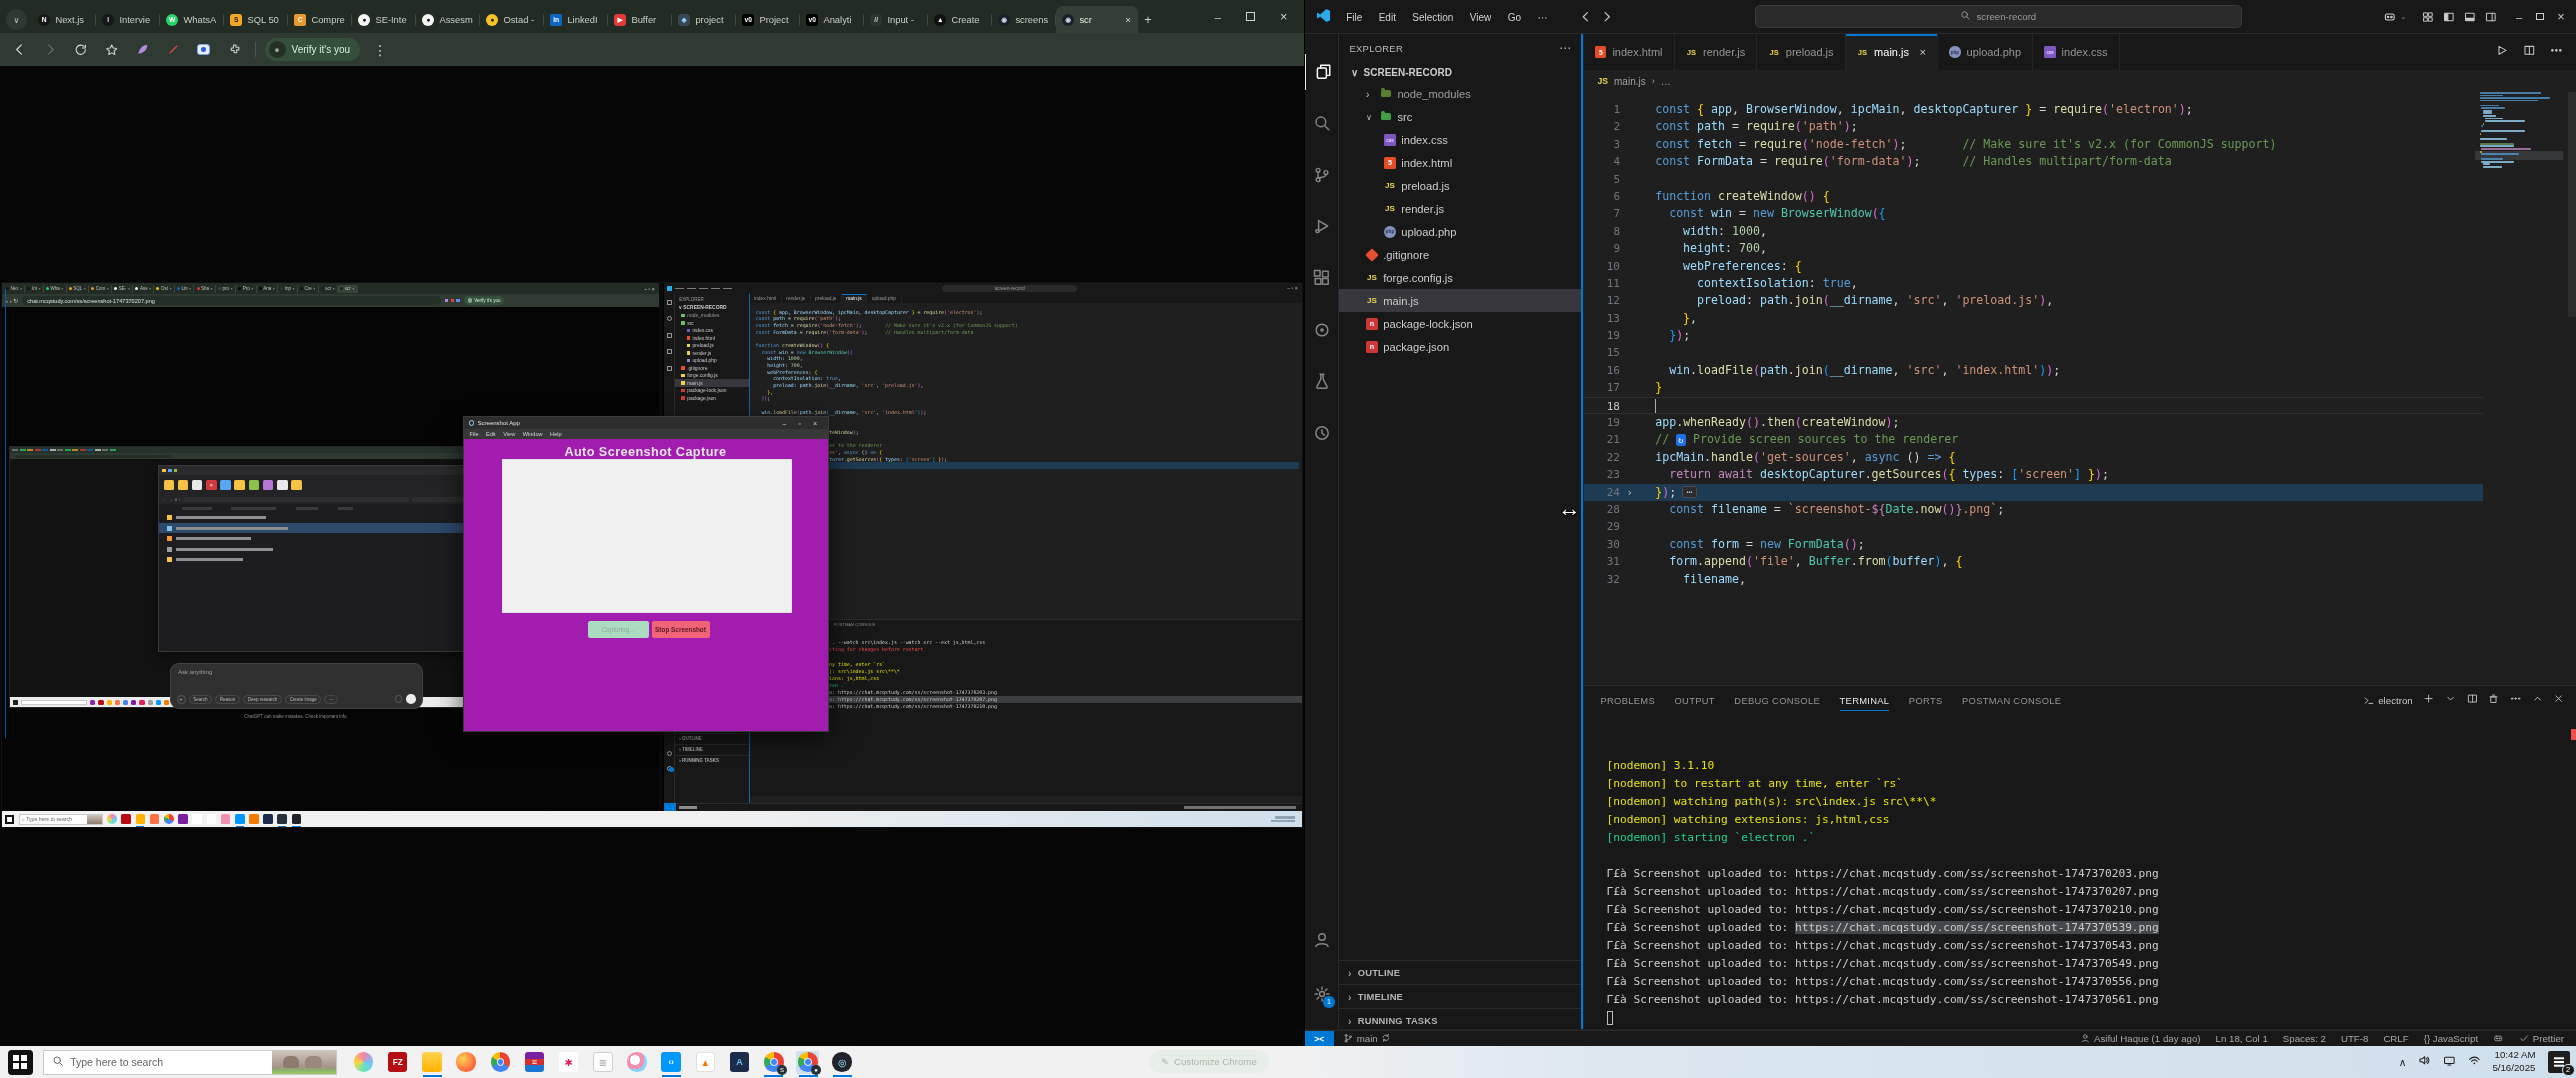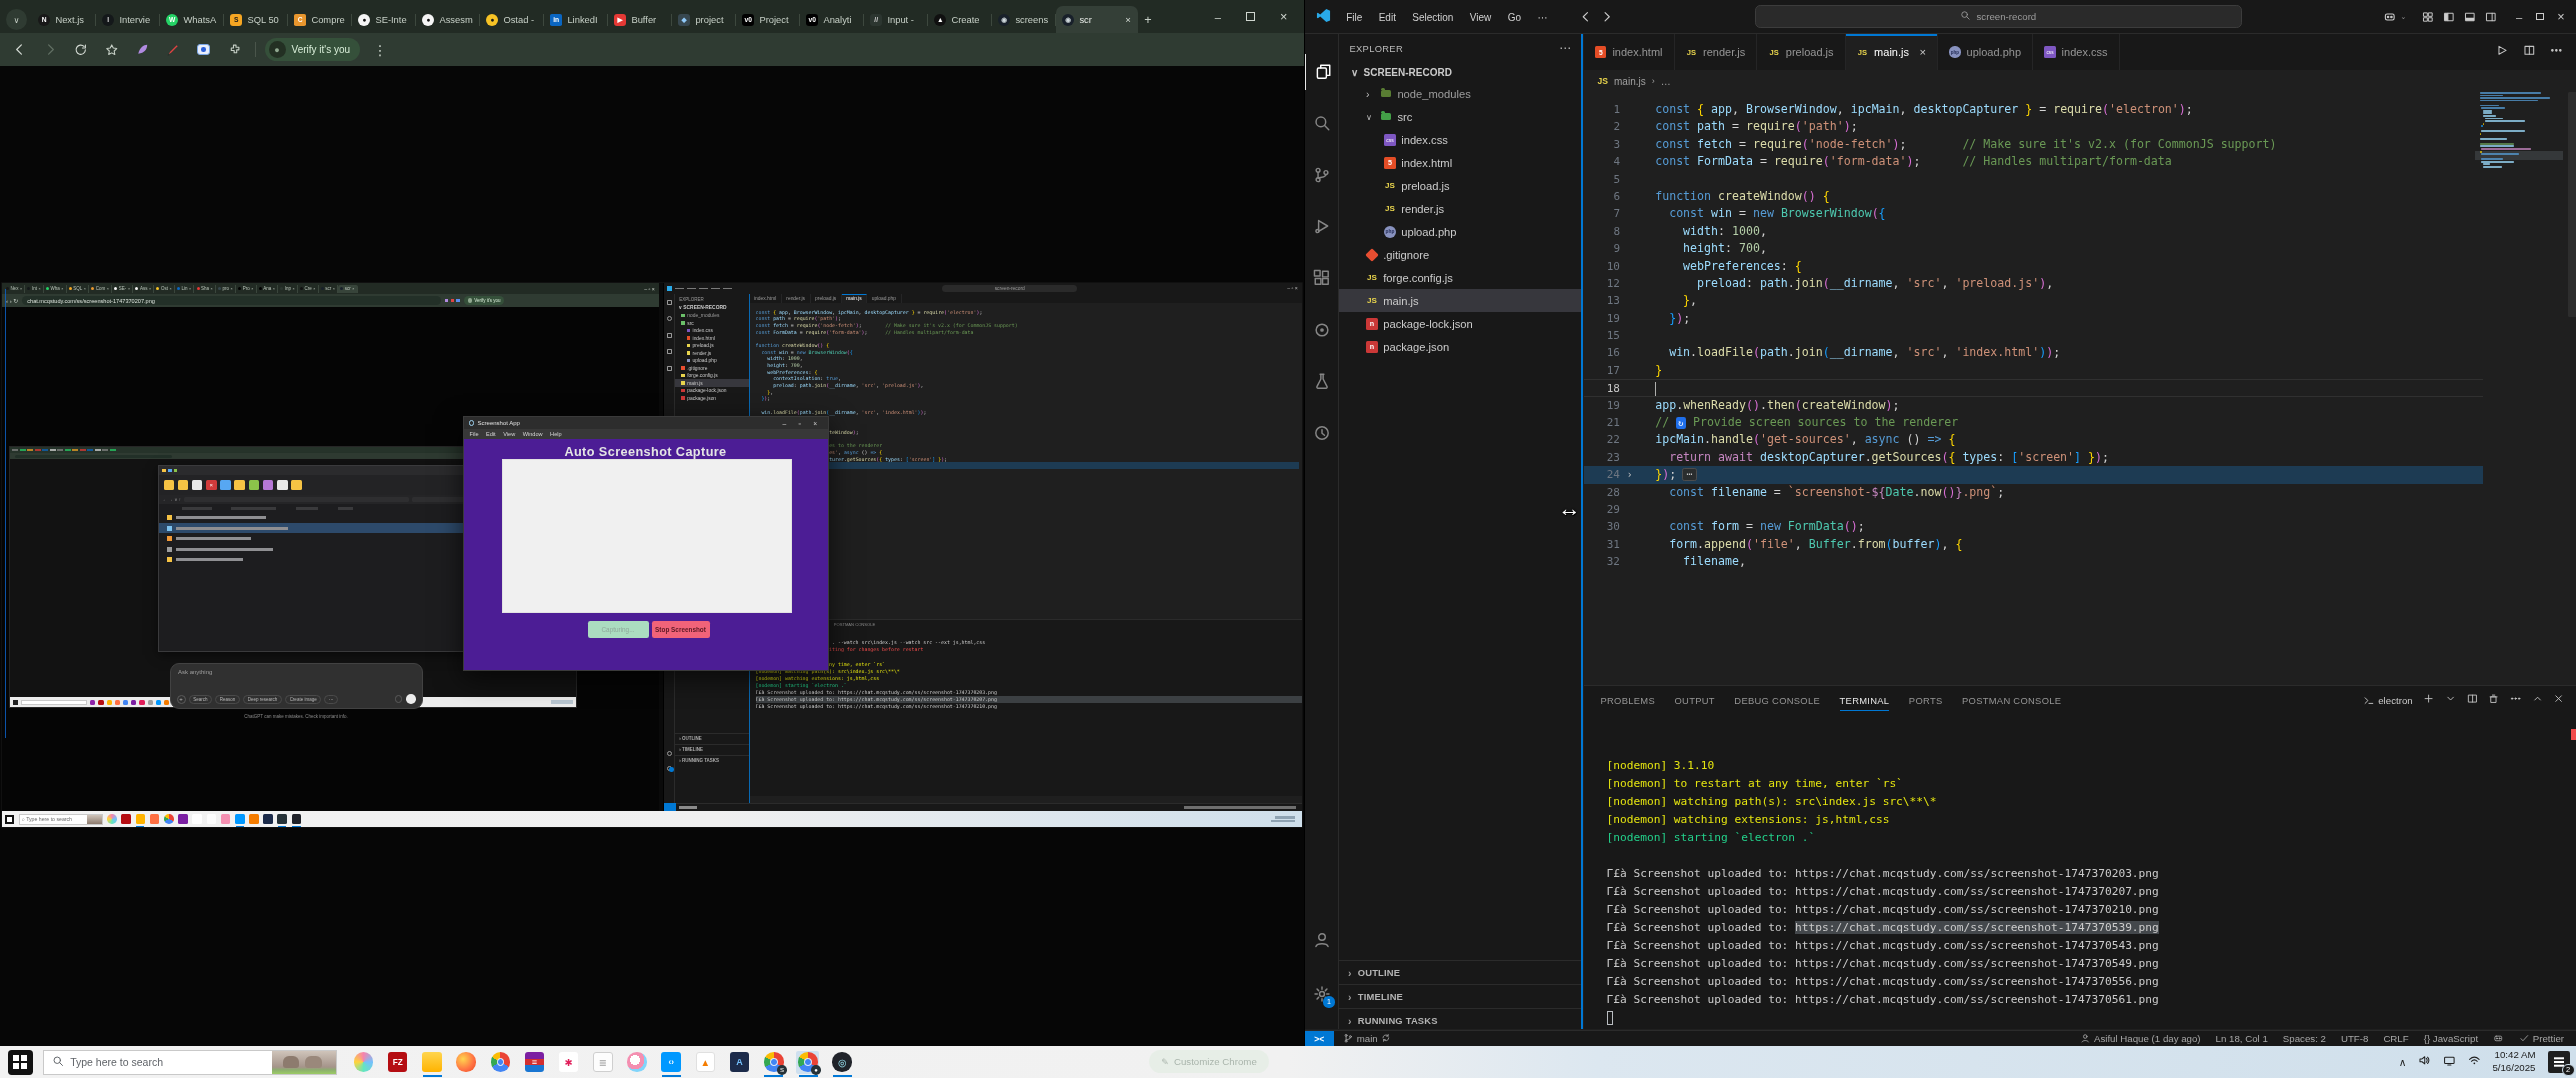--- a/index.html
+++ b/index.html
@@ -523,21 +523,21 @@
                 </div>
                 <div style="padding: 3px 0px 0px 6px; font-family: &quot;DejaVu Sans Mono&quot;, monospace; font-size: 4.9px; line-height: 7.1px; white-space: pre;"><div style="color: rgb(204, 204, 204);">&gt; screen-record@1.0.0 dev</div><div style="color: rgb(204, 204, 204);">&gt; nodemon --exec electron . --watch src\index.js --watch src --ext js,html,css</div><div style="color: rgb(241, 76, 76);">[nodemon] clean exit - waiting for changes before restart</div><div style="color: rgb(229, 229, 16);">[nodemon] 3.1.10</div><div style="color: rgb(229, 229, 16);">[nodemon] to restart at any time, enter `rs`</div><div style="color: rgb(229, 229, 16);">[nodemon] watching path(s): src\index.js src\**\*</div><div style="color: rgb(229, 229, 16);">[nodemon] watching extensions: js,html,css</div><div style="color: rgb(35, 209, 139);">[nodemon] starting `electron .`</div><div style="color: rgb(204, 204, 204);">Γ£à Screenshot uploaded to: https://chat.mcqstudy.com/ss/screenshot-1747370203.png</div><div style="color: rgb(204, 204, 204); background: rgba(130, 140, 150, 0.35);">Γ£à Screenshot uploaded to: https://chat.mcqstudy.com/ss/screenshot-1747370207.png</div><div style="color: rgb(204, 204, 204);">Γ£à Screenshot uploaded to: https://chat.mcqstudy.com/ss/screenshot-1747370210.png</div></div>
               </div>
             </div>
             <div style="position: absolute; left: 0px; bottom: 0px; width: 100%; height: 8.2px; background: rgb(24, 24, 24); border-top: 0.7px solid rgb(43, 43, 43); display: flex; align-items: center;">
               <i style="width: 12px; height: 8.2px; background: rgb(0, 120, 212);"></i>
               <i style="margin-left: 3.7px; width: 18px; height: 2.2px; background: rgb(138, 138, 138);"></i>
               <i style="margin-left: auto; margin-right: 6px; width: 112px; height: 2.2px; background: rgb(111, 111, 111);"></i>
             </div>
           </div>
-          <div style="position: absolute; left: 461px; top: 133px; width: 366px; height: 255px; background: #4c1d95; box-shadow: rgba(0, 0, 0, 0.65) 0px 7.5px 25.5px; border: 0.7px solid rgb(58, 58, 58);">
+          <div style="position: absolute; left: 461px; top: 133px; width: 366px; height: 316px; background: #a21caf; box-shadow: rgba(0, 0, 0, 0.65) 0px 7.5px 25.5px; border: 0.7px solid rgb(58, 58, 58);">
             <div style="height: 12px; background: rgb(45, 45, 45); display: flex; align-items: center; gap: 3.7px; padding: 0px 5.2px;">
               <i style="width: 5.2px; height: 5.2px; border-radius: 50%; border: 1.1px solid rgb(159, 211, 240);"></i>
               <span style="color: rgb(224, 224, 224); font-size: 6px;">Screenshot App</span>
               <span style="margin-left: auto; color: rgb(207, 207, 207); font-size: 6.7px; letter-spacing: 5.2px;">– ▫ ×</span>
             </div>
             <div style="height: 9.7px; background: rgb(56, 56, 56); display: flex; align-items: center; gap: 7.5px; padding: 0px 6px;">
               <span style="color: rgb(214, 214, 214); font-size: 5.6px;">File</span>
               <span style="color: rgb(214, 214, 214); font-size: 5.6px;">Edit</span>
               <span style="color: rgb(214, 214, 214); font-size: 5.6px;">View</span>
               <span style="color: rgb(214, 214, 214); font-size: 5.6px;">Window</span>
@@ -856,20 +856,21 @@
           <div class="cl"><span class="num">1</span><span class="fold"></span><span class="body"><span style="color: rgb(86, 156, 214);">const </span><span style="color: rgb(255, 215, 0);">{</span><span style="color: rgb(212, 212, 212);"> </span><span style="color: rgb(156, 220, 254);">app</span><span style="color: rgb(212, 212, 212);">, </span><span style="color: rgb(156, 220, 254);">BrowserWindow</span><span style="color: rgb(212, 212, 212);">, </span><span style="color: rgb(156, 220, 254);">ipcMain</span><span style="color: rgb(212, 212, 212);">, </span><span style="color: rgb(156, 220, 254);">desktopCapturer</span><span style="color: rgb(212, 212, 212);"> </span><span style="color: rgb(255, 215, 0);">}</span><span style="color: rgb(212, 212, 212);"> = </span><span style="color: rgb(220, 220, 170);">require</span><span style="color: rgb(218, 112, 214);">(</span><span style="color: rgb(206, 145, 120);">'electron'</span><span style="color: rgb(218, 112, 214);">)</span><span style="color: rgb(212, 212, 212);">;</span></span></div>
           <div class="cl"><span class="num">2</span><span class="fold"></span><span class="body"><span style="color: rgb(86, 156, 214);">const </span><span style="color: rgb(156, 220, 254);">path</span><span style="color: rgb(212, 212, 212);"> = </span><span style="color: rgb(220, 220, 170);">require</span><span style="color: rgb(218, 112, 214);">(</span><span style="color: rgb(206, 145, 120);">'path'</span><span style="color: rgb(218, 112, 214);">)</span><span style="color: rgb(212, 212, 212);">;</span></span></div>
           <div class="cl"><span class="num">3</span><span class="fold"></span><span class="body"><span style="color: rgb(86, 156, 214);">const </span><span style="color: rgb(156, 220, 254);">fetch</span><span style="color: rgb(212, 212, 212);"> = </span><span style="color: rgb(220, 220, 170);">require</span><span style="color: rgb(218, 112, 214);">(</span><span style="color: rgb(206, 145, 120);">'node-fetch'</span><span style="color: rgb(218, 112, 214);">)</span><span style="color: rgb(212, 212, 212);">;        </span><span style="color: rgb(106, 153, 85);">// Make sure it's v2.x (for CommonJS support)</span></span></div>
           <div class="cl"><span class="num">4</span><span class="fold"></span><span class="body"><span style="color: rgb(86, 156, 214);">const </span><span style="color: rgb(156, 220, 254);">FormData</span><span style="color: rgb(212, 212, 212);"> = </span><span style="color: rgb(220, 220, 170);">require</span><span style="color: rgb(218, 112, 214);">(</span><span style="color: rgb(206, 145, 120);">'form-data'</span><span style="color: rgb(218, 112, 214);">)</span><span style="color: rgb(212, 212, 212);">;      </span><span style="color: rgb(106, 153, 85);">// Handles multipart/form-data</span></span></div>
           <div class="cl"><span class="num">5</span><span class="fold"></span><span class="body"></span></div>
           <div class="cl"><span class="num">6</span><span class="fold"></span><span class="body"><span style="color: rgb(86, 156, 214);">function </span><span style="color: rgb(220, 220, 170);">createWindow</span><span style="color: rgb(218, 112, 214);">()</span><span style="color: rgb(212, 212, 212);"> </span><span style="color: rgb(255, 215, 0);">{</span></span></div>
           <div class="cl"><span class="num">7</span><span class="fold"></span><span class="body"><span style="color: rgb(212, 212, 212);">  </span><span style="color: rgb(86, 156, 214);">const </span><span style="color: rgb(156, 220, 254);">win</span><span style="color: rgb(212, 212, 212);"> = </span><span style="color: rgb(86, 156, 214);">new </span><span style="color: rgb(78, 201, 176);">BrowserWindow</span><span style="color: rgb(218, 112, 214);">(</span><span style="color: rgb(23, 159, 255);">{</span></span></div>
           <div class="cl"><span class="num">8</span><span class="fold"></span><span class="body"><span style="color: rgb(212, 212, 212);">    </span><span style="color: rgb(156, 220, 254);">width</span><span style="color: rgb(212, 212, 212);">: </span><span style="color: rgb(181, 206, 168);">1000</span><span style="color: rgb(212, 212, 212);">,</span></span></div>
           <div class="cl"><span class="num">9</span><span class="fold"></span><span class="body"><span style="color: rgb(212, 212, 212);">    </span><span style="color: rgb(156, 220, 254);">height</span><span style="color: rgb(212, 212, 212);">: </span><span style="color: rgb(181, 206, 168);">700</span><span style="color: rgb(212, 212, 212);">,</span></span></div>
           <div class="cl"><span class="num">10</span><span class="fold"></span><span class="body"><span style="color: rgb(212, 212, 212);">    </span><span style="color: rgb(156, 220, 254);">webPreferences</span><span style="color: rgb(212, 212, 212);">: </span><span style="color: rgb(255, 215, 0);">{</span></span></div>
+          <div class="cl"><span class="num">11</span><span class="fold"></span><span class="body"><span style="color: rgb(212, 212, 212);">      </span><span style="color: rgb(156, 220, 254);">contextIsolation</span><span style="color: rgb(212, 212, 212);">: </span><span style="color: rgb(86, 156, 214);">true</span><span style="color: rgb(212, 212, 212);">,</span></span></div>
           <div class="cl"><span class="num">12</span><span class="fold"></span><span class="body"><span style="color: rgb(212, 212, 212);">      </span><span style="color: rgb(156, 220, 254);">preload</span><span style="color: rgb(212, 212, 212);">: </span><span style="color: rgb(156, 220, 254);">path</span><span style="color: rgb(212, 212, 212);">.</span><span style="color: rgb(220, 220, 170);">join</span><span style="color: rgb(218, 112, 214);">(</span><span style="color: rgb(156, 220, 254);">__dirname</span><span style="color: rgb(212, 212, 212);">, </span><span style="color: rgb(206, 145, 120);">'src'</span><span style="color: rgb(212, 212, 212);">, </span><span style="color: rgb(206, 145, 120);">'preload.js'</span><span style="color: rgb(218, 112, 214);">)</span><span style="color: rgb(212, 212, 212);">,</span></span></div>
           <div class="cl"><span class="num">13</span><span class="fold"></span><span class="body"><span style="color: rgb(212, 212, 212);">    </span><span style="color: rgb(255, 215, 0);">}</span><span style="color: rgb(212, 212, 212);">,</span></span></div>
           <div class="cl"><span class="num">19</span><span class="fold"></span><span class="body"><span style="color: rgb(212, 212, 212);">  </span><span style="color: rgb(23, 159, 255);">}</span><span style="color: rgb(218, 112, 214);">)</span><span style="color: rgb(212, 212, 212);">;</span></span></div>
           <div class="cl"><span class="num">15</span><span class="fold"></span><span class="body"></span></div>
           <div class="cl"><span class="num">16</span><span class="fold"></span><span class="body"><span style="color: rgb(212, 212, 212);">  </span><span style="color: rgb(156, 220, 254);">win</span><span style="color: rgb(212, 212, 212);">.</span><span style="color: rgb(220, 220, 170);">loadFile</span><span style="color: rgb(218, 112, 214);">(</span><span style="color: rgb(156, 220, 254);">path</span><span style="color: rgb(212, 212, 212);">.</span><span style="color: rgb(220, 220, 170);">join</span><span style="color: rgb(23, 159, 255);">(</span><span style="color: rgb(156, 220, 254);">__dirname</span><span style="color: rgb(212, 212, 212);">, </span><span style="color: rgb(206, 145, 120);">'src'</span><span style="color: rgb(212, 212, 212);">, </span><span style="color: rgb(206, 145, 120);">'index.html'</span><span style="color: rgb(23, 159, 255);">)</span><span style="color: rgb(218, 112, 214);">)</span><span style="color: rgb(212, 212, 212);">;</span></span></div>
           <div class="cl"><span class="num">17</span><span class="fold"></span><span class="body"><span style="color: rgb(255, 215, 0);">}</span></span></div>
           <div class="cl cur"><span class="num" style="color: rgb(198, 198, 198);">18</span><span class="fold"></span><span class="body"><span style="display:inline-block;width:1.1px;height:13.5px;background:#aeafad;vertical-align:middle"></span></span></div>
           <div class="cl"><span class="num">19</span><span class="fold"></span><span class="body"><span style="color: rgb(156, 220, 254);">app</span><span style="color: rgb(212, 212, 212);">.</span><span style="color: rgb(220, 220, 170);">whenReady</span><span style="color: rgb(218, 112, 214);">()</span><span style="color: rgb(212, 212, 212);">.</span><span style="color: rgb(220, 220, 170);">then</span><span style="color: rgb(218, 112, 214);">(</span><span style="color: rgb(220, 220, 170);">createWindow</span><span style="color: rgb(218, 112, 214);">)</span><span style="color: rgb(212, 212, 212);">;</span></span></div>
           <div class="cl"><span class="num">21</span><span class="fold"></span><span class="body"><span style="color: rgb(106, 153, 85);">// </span><span style="display: inline-block; background: rgb(31, 111, 235); color: rgb(255, 255, 255); border-radius: 2.2px; font-size: 9px; padding: 0px 2.2px; line-height: 12px;">↻</span><span style="color: rgb(106, 153, 85);"> Provide screen sources to the renderer</span></span></div>
           <div class="cl"><span class="num">22</span><span class="fold"></span><span class="body"><span style="color: rgb(156, 220, 254);">ipcMain</span><span style="color: rgb(212, 212, 212);">.</span><span style="color: rgb(220, 220, 170);">handle</span><span style="color: rgb(218, 112, 214);">(</span><span style="color: rgb(206, 145, 120);">'get-sources'</span><span style="color: rgb(212, 212, 212);">, </span><span style="color: rgb(86, 156, 214);">async</span><span style="color: rgb(212, 212, 212);"> () </span><span style="color: rgb(86, 156, 214);">=&gt;</span><span style="color: rgb(212, 212, 212);"> </span><span style="color: rgb(255, 215, 0);">{</span></span></div>

